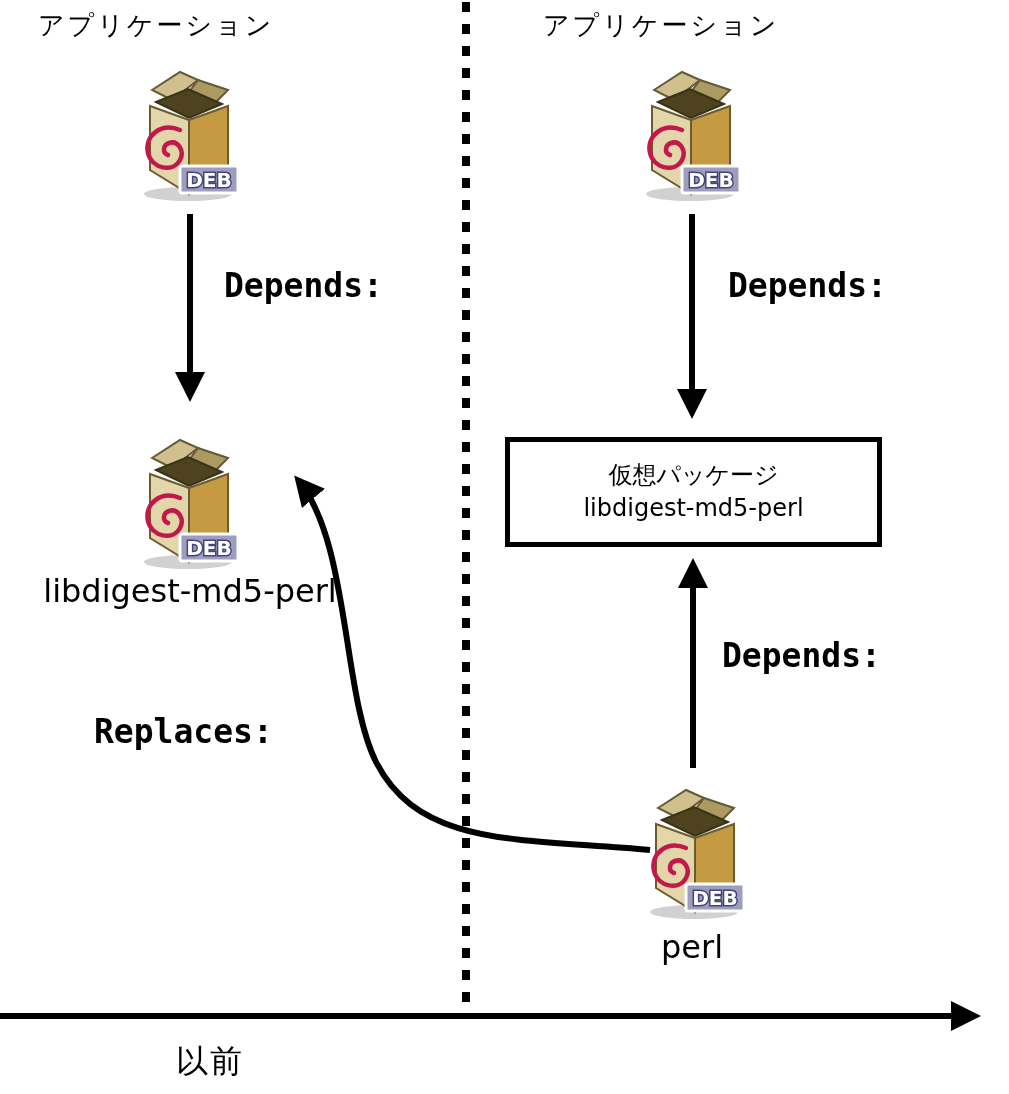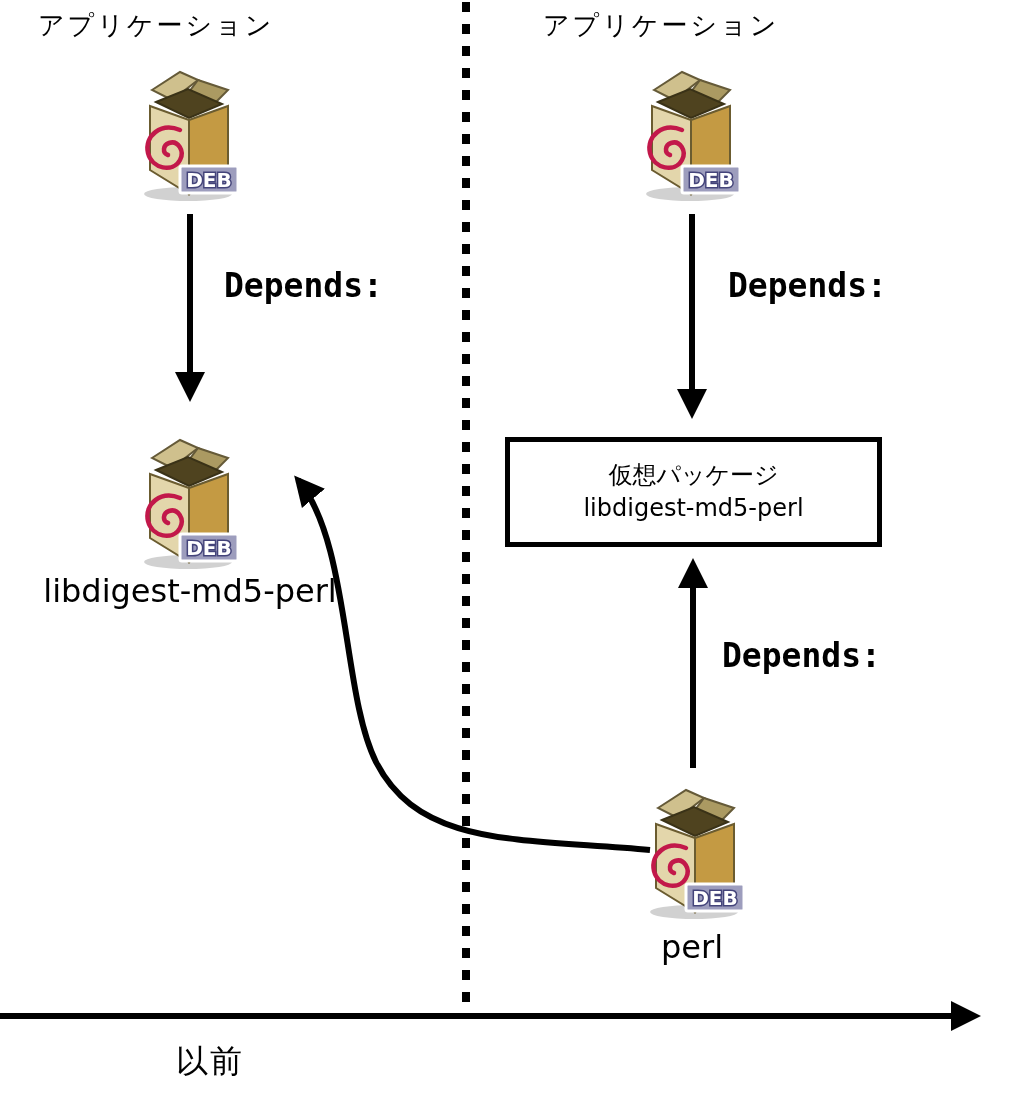--- a/index.html
+++ b/index.html
@@ -88,20 +88,21 @@
   <div class="lbl jp" style="left:38px; top:8px;">アプリケーション</div>
 
   <div class="lbl jp" style="left:543px; top:8px;">アプリケーション</div>
 
   <div class="lbl mono" style="left:224px; top:266px;">Depends:</div>
 
   <div class="lbl mono" style="left:728px; top:266px;">Depends:</div>
 
   <div class="lbl pkg center" style="left:10px; top:572px; width:360px;">libdigest-md5-perl</div>
 
+  <div class="lbl mono" style="left:94px; top:712px;">Replaces:</div>
 
 
   <div class="lbl mono" style="left:722px; top:636px;">Depends:</div>
 
   <div class="vbox">
     <span>仮想パッケージ</span>
     <span>libdigest-md5-perl</span>
   </div>
 
   <div class="lbl axis-lbl center" style="left:110px; top:1040px; width:200px;">以前</div>

